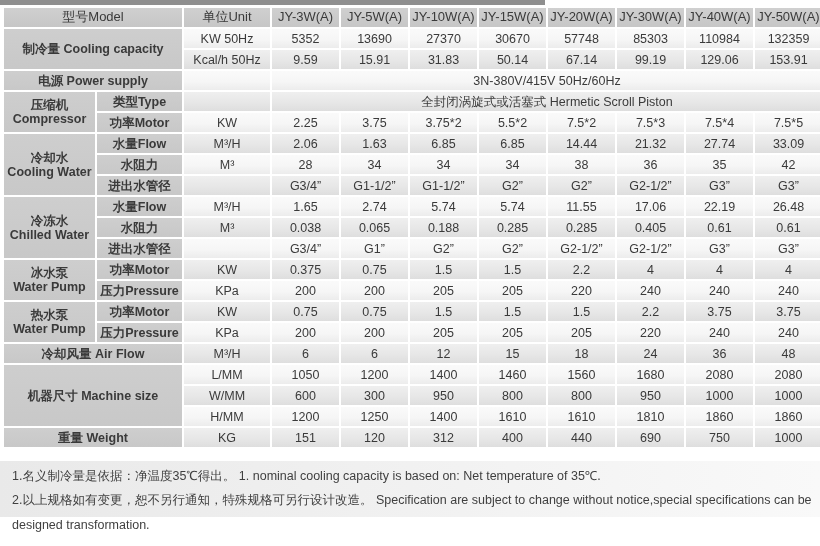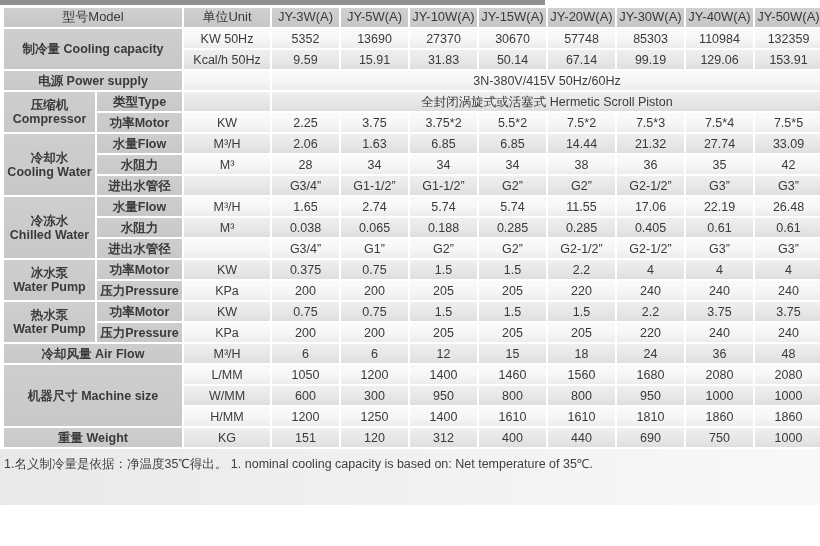--- a/index.html
+++ b/index.html
@@ -26,21 +26,21 @@
   }
   td.group,td.sub{
     background:linear-gradient(#cecece,var(--label-bg));
     font-weight:bold;
   }
   td.group{white-space:pre-line;}
   tr.alt-a td.cell{background:linear-gradient(#fafafa,var(--row-light) 55%,#ececec);}
   tr.alt-b td.cell{background:linear-gradient(#efefef,var(--row-dark) 55%,#dedede);}
   td.merged{text-align:center;}
   .notes-area{
-    width:820px;height:56px;margin-top:0;padding:3px 4px 0 4px;
+    width:820px;height:56px;margin-top:12px;padding:3px 4px 0 12px;
     background:linear-gradient(90deg,#e9e9e9,#f9f9f9);
   }
   .note-line{font-size:12.5px;color:#3f3f3f;line-height:1.95;text-align:left;}
 </style>
 </head>
 <body>
 
 <div class="top-bar"></div>
 
 <table class="spec">
@@ -303,13 +303,14 @@
         <td class="cell val">440</td>
         <td class="cell val">690</td>
         <td class="cell val">750</td>
         <td class="cell val">1000</td>
       </tr>
     </tbody>
 </table>
 
 <div class="notes-area">
   <div class="note-line">1.名义制冷量是依据：净温度35℃得出。 1. nominal cooling capacity is based on: Net temperature of 35℃.</div>
+  <div class="note-line">2.以上规格如有变更，恕不另行通知，特殊规格可另行设计改造。  Specification are subject to change without notice,special specifications can be designed transformation.</div>
 </div>
 
 </body></html>

